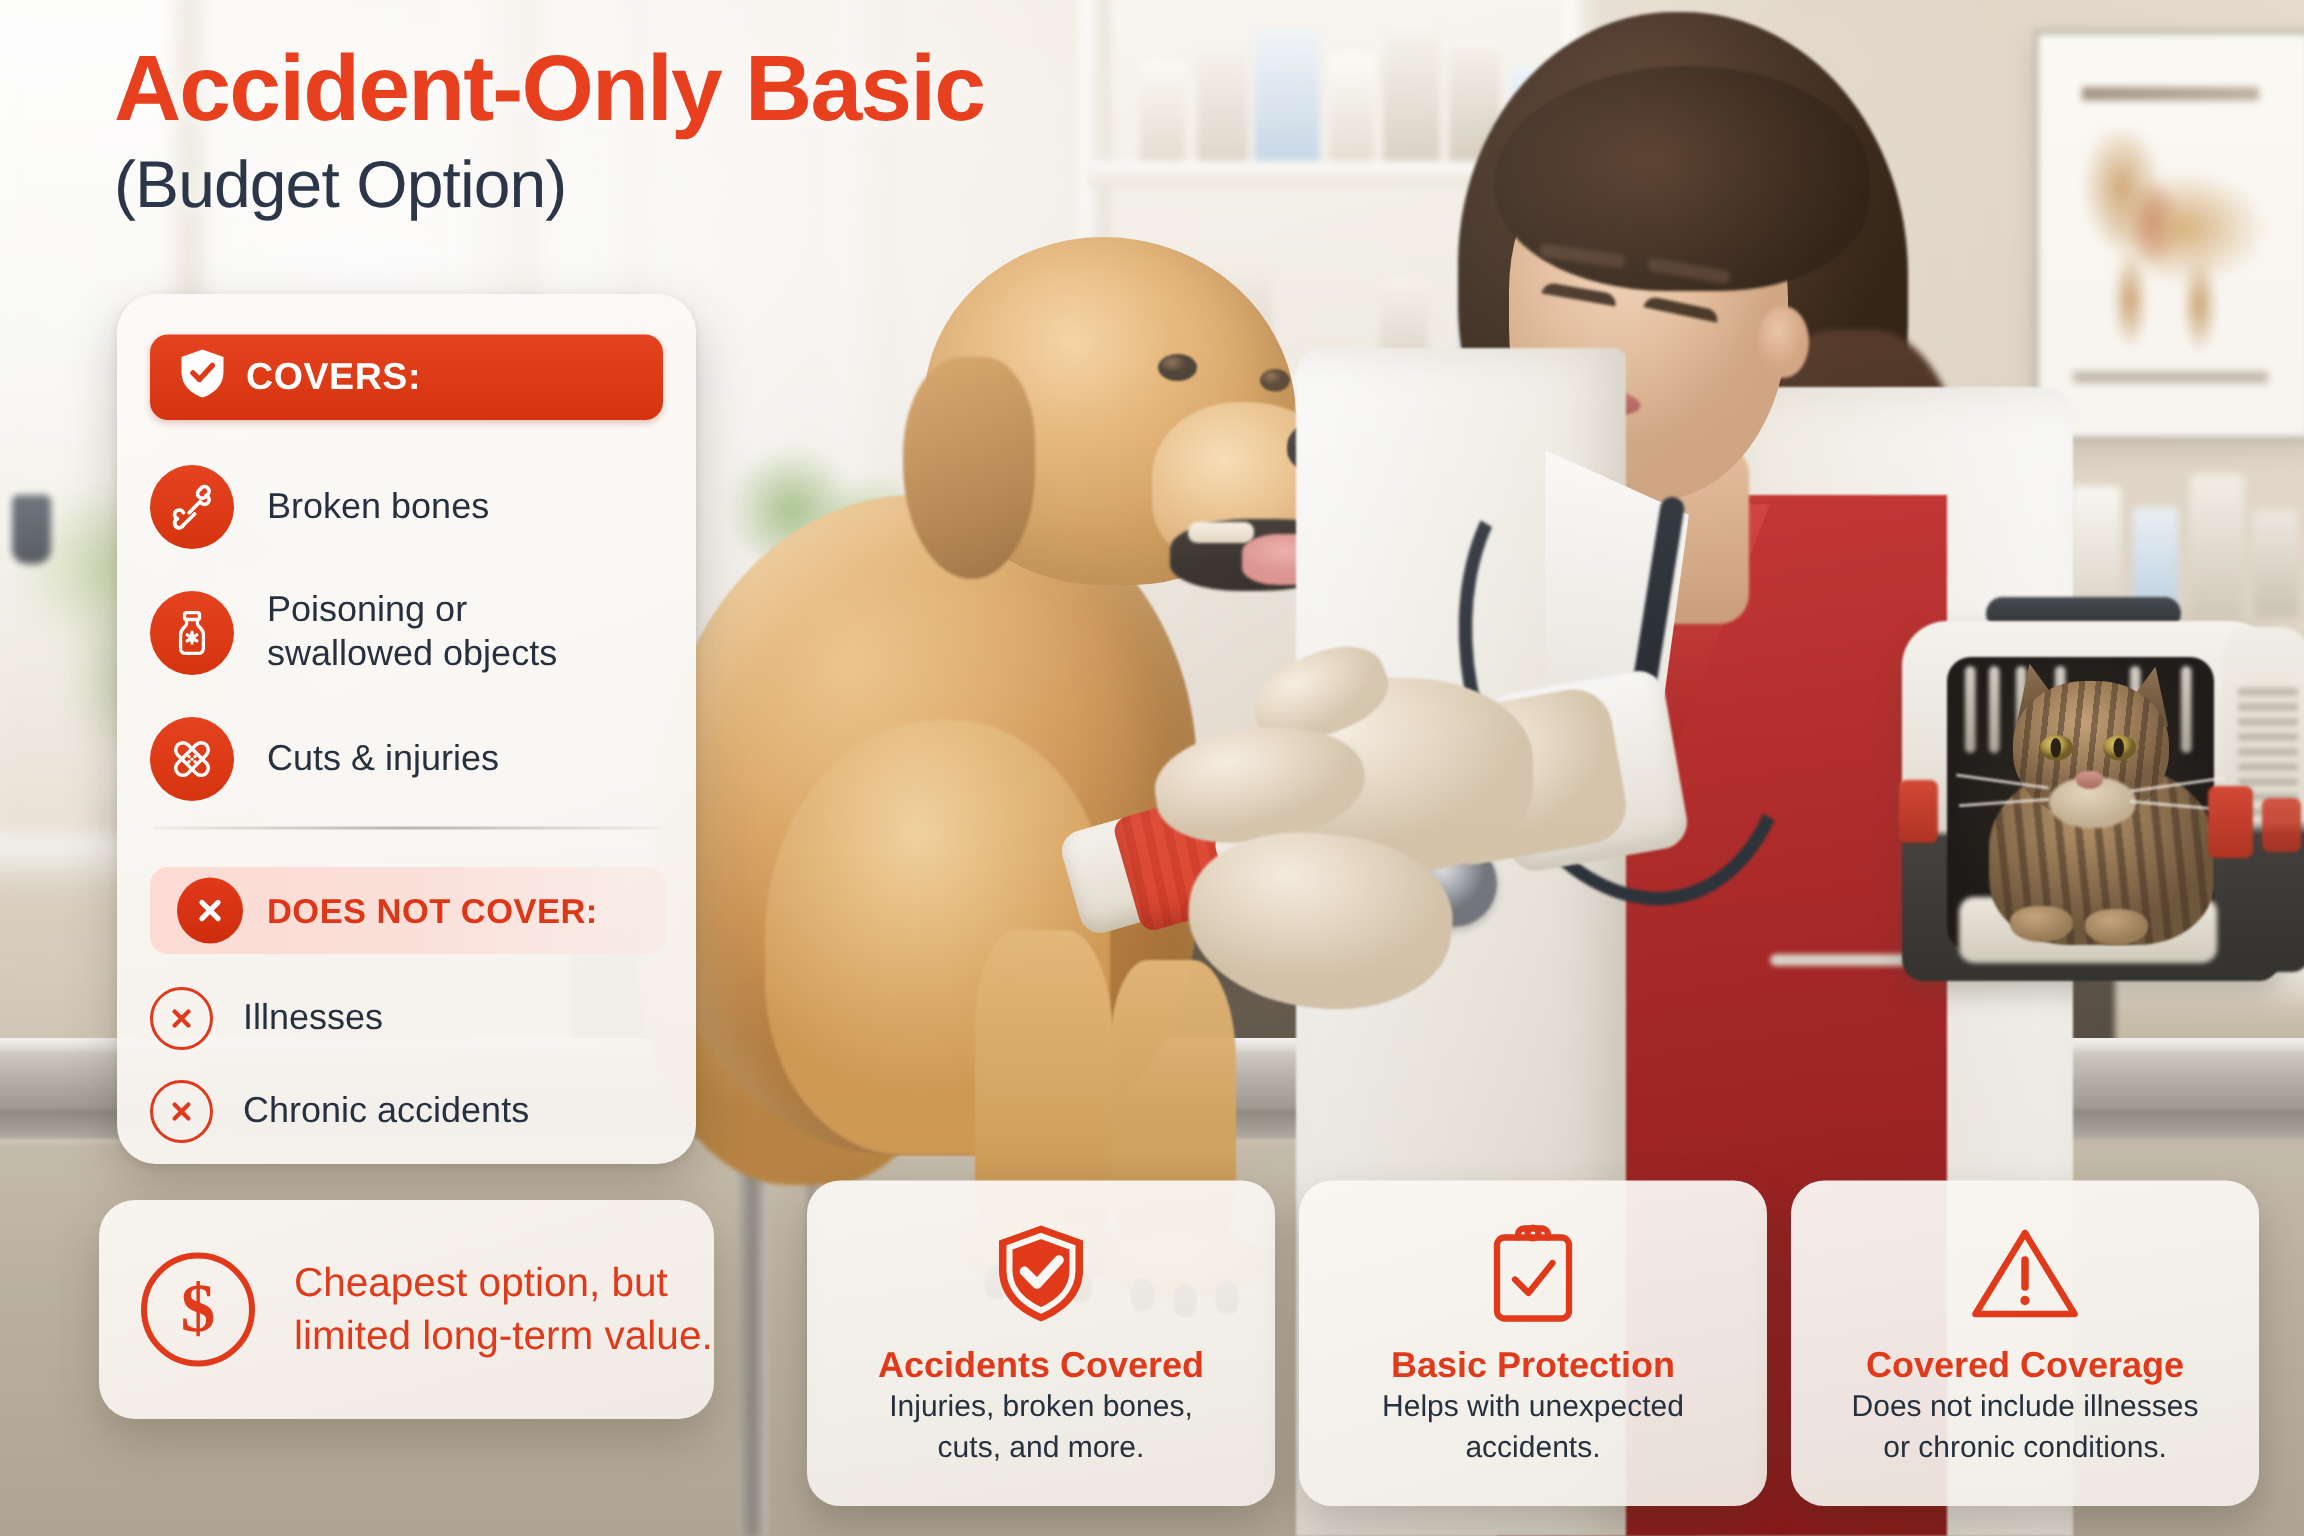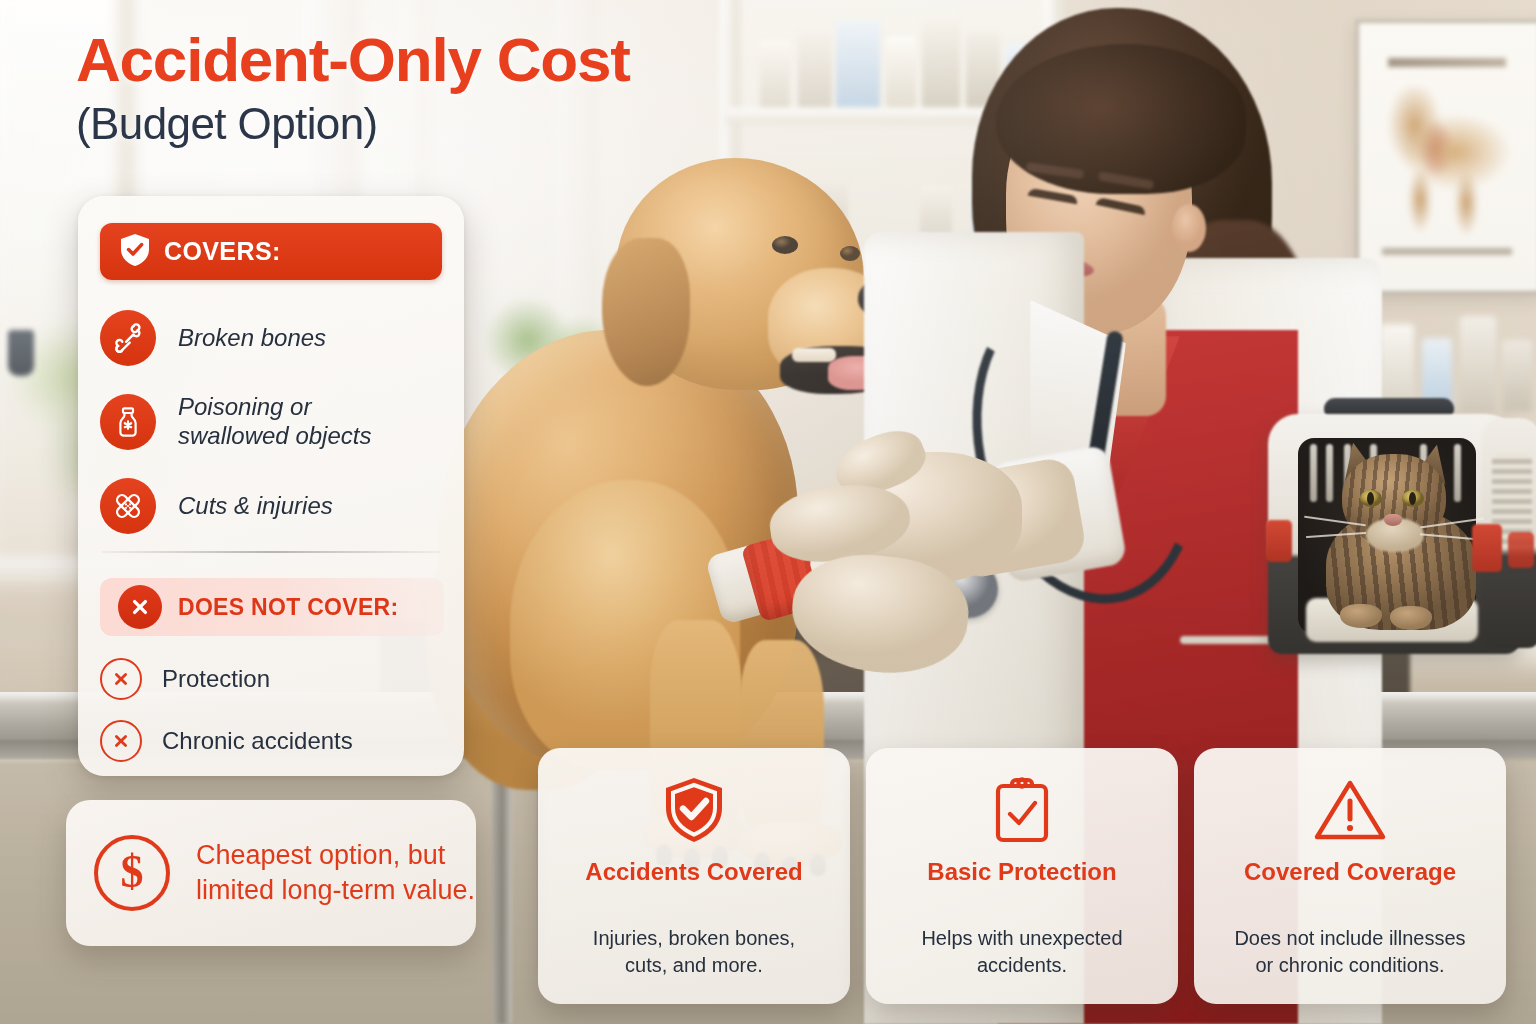--- a/index.html
+++ b/index.html
@@ -531,21 +531,21 @@
   .covers-banner-label{
     color:#fff;font-size:25px;font-weight:bold;letter-spacing:.4px;
   }
   .covers-list{position:absolute;left:22px;top:100px;width:344px;}
   .covers-row{display:flex;align-items:center;gap:22px;height:84px;}
   .ico-circle{
     width:56px;height:56px;min-width:56px;border-radius:50%;
     background:linear-gradient(180deg,#E5431F,#D5340F);
     display:flex;align-items:center;justify-content:center;
   }
-  .covers-row-label{font-size:24px;color:#26303E;line-height:1.2;font-style:italic;}
+  .covers-row-label{font-size:24px;color:#26303E;line-height:1.2;}
 
   .divider{
     position:absolute;left:24px;top:355px;width:338px;height:2px;
     background:linear-gradient(90deg,rgba(190,185,178,.15),rgba(175,170,162,.85),rgba(190,185,178,.15));
   }
 
   .dnc-banner{
     position:absolute;left:22px;top:382px;width:344px;height:58px;
     background:linear-gradient(90deg,#FBDBD4 0%,#FBE0DA 52%,rgba(251,231,226,.5) 100%);
     border-radius:12px;display:flex;align-items:center;gap:16px;padding-left:18px;
@@ -577,21 +577,21 @@
     border:4px solid #E03A1A;display:flex;align-items:center;justify-content:center;
   }
   .dollar-ring span{
     color:#E03A1A;font-size:46px;font-weight:bold;line-height:1;margin-top:-2px;
     font-family:"Liberation Serif", serif;
   }
   .cheap-text{color:#E03A1A;font-size:27px;line-height:1.28;}
 
   .feature-strip{
     position:absolute;left:538px;top:748px;width:968px;height:256px;z-index:42;
-    display:flex;gap:16px;
+    display:flex;gap:16px;align-items:flex-end;
   }
   .feature-card{
     flex:1;border-radius:22px;box-sizing:border-box;
     background:linear-gradient(170deg,rgba(250,247,243,.95),rgba(242,238,232,.92));
     box-shadow:0 12px 26px rgba(60,50,38,.26);
     display:flex;flex-direction:column;align-items:center;
     padding:26px 14px 18px 14px;
   }
   .fc-icon{height:72px;display:flex;align-items:center;justify-content:center;}
   .fc-title{
@@ -760,21 +760,21 @@
       <div class="whisker" style="left:152px;top:144px;width:62px;transform:rotate(5deg);"></div>
       <div class="carrier-latch latch1"></div>
       <div class="carrier-latch latch2"></div>
       <div class="carrier-latch latch3"></div>
     </div>
 
     <div class="grade"></div>
   </div>
 
   <div class="headline">
-    <h1 class="h-title">Accident-Only Cost</h1>
+    <h1 class="h-title">Accident-Only Basic</h1>
     <div class="h-sub">(Budget Option)</div>
   </div>
 
   <div class="covers-card">
 
     <div class="covers-banner">
       <span>
         <svg width="30" height="34" viewBox="0 0 30 34" aria-hidden="true">
           <path d="M15 1 L29 6 V16 C29 25 22.5 30.5 15 33 C7.5 30.5 1 25 1 16 V6 Z" fill="#ffffff"></path>
           <path d="M8.6 16.6 L13 21 L21.6 11.6" fill="none" stroke="#DE3A1A" stroke-width="3.6" stroke-linecap="round" stroke-linejoin="round"></path>
@@ -843,21 +843,21 @@
       <span class="dnc-label">DOES NOT COVER:</span>
     </div>
 
     <div class="dnc-list">
       <div class="dnc-row">
         <span class="x-ring">
           <svg width="18" height="18" viewBox="0 0 18 18" aria-hidden="true">
             <path d="M4.4 4.4 L13.6 13.6 M13.6 4.4 L4.4 13.6" fill="none" stroke="#E0391B" stroke-width="2.8" stroke-linecap="round"></path>
           </svg>
         </span>
-        <span class="dnc-row-label">Protection</span>
+        <span class="dnc-row-label">Illnesses</span>
       </div>
       <div class="dnc-row">
         <span class="x-ring">
           <svg width="18" height="18" viewBox="0 0 18 18" aria-hidden="true">
             <path d="M4.4 4.4 L13.6 13.6 M13.6 4.4 L4.4 13.6" fill="none" stroke="#E0391B" stroke-width="2.8" stroke-linecap="round"></path>
           </svg>
         </span>
         <span class="dnc-row-label">Chronic accidents</span>
       </div>
     </div>

